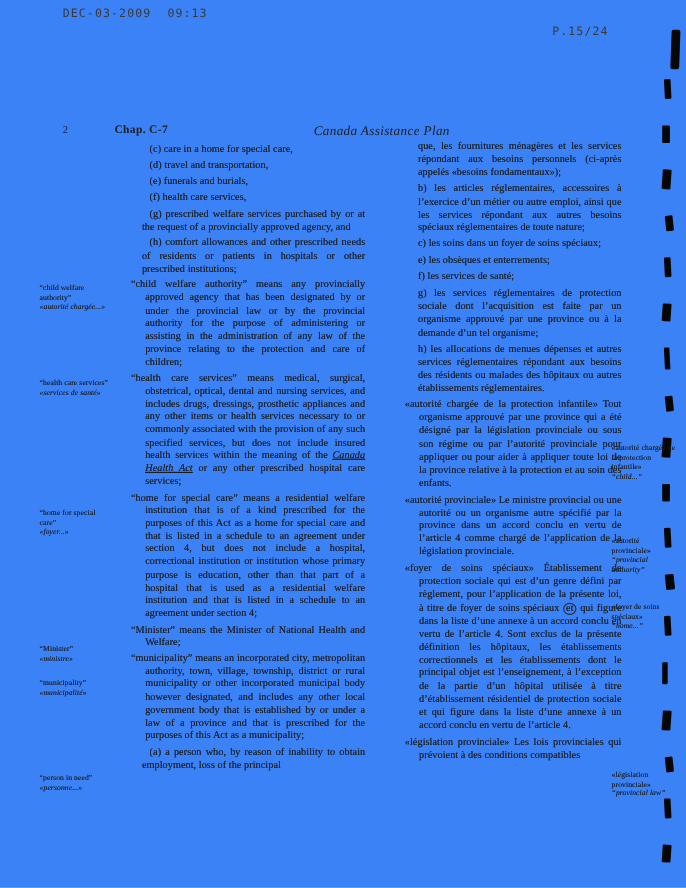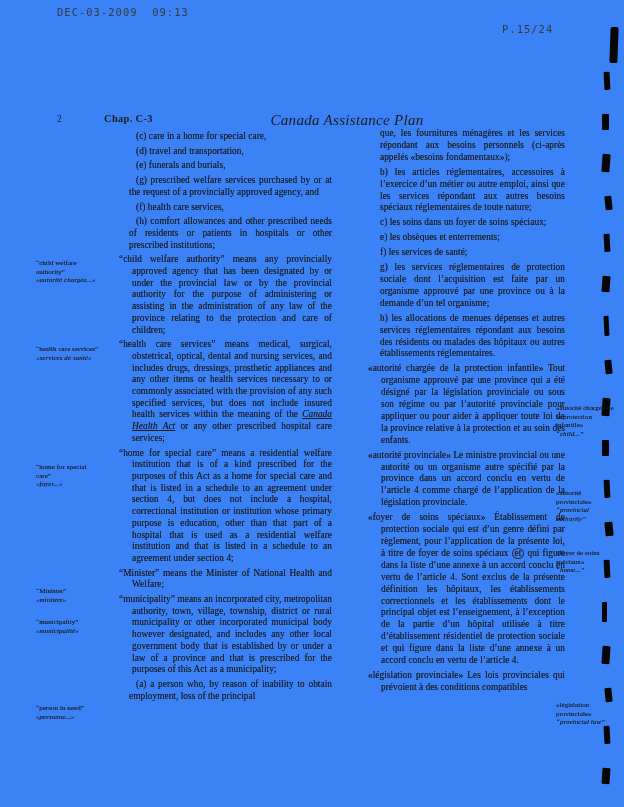--- a/index.html
+++ b/index.html
@@ -25,21 +25,21 @@
   .punch-col{position:absolute;left:602px;top:72px;display:flex;flex-direction:column;gap:24px;}
   .pm{width:7px;height:16px;background:#060606;border-radius:1px;display:block;}
   .pm:nth-child(odd){height:18px;width:6px;transform:rotate(-3deg) translateX(2px);}
   .pm:nth-child(3n){width:8px;transform:rotate(4deg);}
   .pm:nth-child(4n){height:14px;transform:translateX(3px) rotate(-6deg);}
   .pm:nth-child(7n){height:20px;width:5px;}
   
   .doc-header{position:absolute;top:112px;left:0;width:100%;font-size:10px;}
   .hdr-pageno{position:absolute;left:57px;top:2px;font-size:9.5px;}
   .hdr-chap{position:absolute;left:104px;top:1px;font-weight:bold;font-size:10.5px;letter-spacing:.3px;}
-  .hdr-title{position:absolute;left:252px;top:0;width:190px;text-align:center;font-style:italic;font-size:15px;letter-spacing:.3px;}
+  .hdr-title{position:absolute;left:252px;top:0;width:190px;text-align:center;font-style:italic;font-size:12px;letter-spacing:.3px;}
   
   .col{position:absolute;text-align:justify;font-size:9.3px;line-height:11.7px;letter-spacing:.05px;text-shadow:0 0 .4px rgba(20,20,20,.6);}
   .col-en{left:103px;top:131px;width:229px;}
   .col-fr{left:352px;top:128px;width:213px;line-height:11.9px;}
   .col p{margin:0 0 3px 16px;}
   .clause{padding-left:10px;text-indent:7px;}
   .fr-clause{padding-left:12px;}
   .def{padding-left:13px;text-indent:-13px;}
   .ital{font-style:italic;text-decoration:underline;}
   .circled{border:1.2px solid #2a2a2a;border-radius:50%;padding:0 2px;display:inline-block;text-indent:0;line-height:9px;}
@@ -76,21 +76,21 @@
     <i class="pm"></i>
     <i class="pm"></i>
     <i class="pm"></i>
     <i class="pm"></i>
     <i class="pm"></i>
     <i class="pm"></i>
   </div>
 
   <div class="doc-header">
     <span class="hdr-pageno">2</span>
-    <span class="hdr-chap">Chap. C-3</span>
+    <span class="hdr-chap">Chap. C-7</span>
     <span class="hdr-title">Canada Assistance Plan</span>
   </div>
 
   <div class="mnote mn-left" style="top:259px">
     <div class="term">“child welfare authority”</div>
     <div class="equiv">«autorité chargée...»</div>
   </div>
   <div class="mnote mn-left" style="top:345px">
     <div class="term">“health care services”</div>
     <div class="equiv">«services de santé»</div>
@@ -109,22 +109,22 @@
   </div>
   <div class="mnote mn-left" style="top:704px">
     <div class="term">“person in need”</div>
     <div class="equiv">«personne...»</div>
   </div>
 
   <div class="col col-en">
     <p class="clause">(c) care in a home for special care,</p>
     <p class="clause">(d) travel and transportation,</p>
     <p class="clause">(e) funerals and burials,</p>
+    <p class="clause">(f) health care services,</p>
     <p class="clause">(g) prescribed welfare services purchased by or at the request of a provincially approved agency, and</p>
-    <p class="clause">(f) health care services,</p>
     <p class="clause">(h) comfort allowances and other prescribed needs of residents or patients in hospitals or other prescribed institutions;</p>
     <p class="def">“child welfare authority” means any provincially approved agency that has been designated by or under the provincial law or by the provincial authority for the purpose of administering or assisting in the administration of any law of the province relating to the protection and care of children;</p>
     <p class="def"><span>“health care services” means medical, surgical, obstetrical, optical, dental and nursing services, and includes drugs, dressings, prosthetic appliances and any other items or health services necessary to or commonly associated with the provision of any such specified services, but does not include insured health services within the meaning of the </span><span class="ital">Canada Health Act</span><span> or any other prescribed hospital care services;</span></p>
     <p class="def">“home for special care” means a residential welfare institution that is of a kind prescribed for the purposes of this Act as a home for special care and that is listed in a schedule to an agreement under section 4, but does not include a hospital, correctional institution or institution whose primary purpose is education, other than that part of a hospital that is used as a residential welfare institution and that is listed in a schedule to an agreement under section 4;</p>
     <p class="def">“Minister” means the Minister of National Health and Welfare;</p>
     <p class="def">“municipality” means an incorporated city, metropolitan authority, town, village, township, district or rural municipality or other incorporated municipal body however designated, and includes any other local government body that is established by or under a law of a province and that is prescribed for the purposes of this Act as a municipality;</p>
     <p class="clause">(a) a person who, by reason of inability to obtain employment, loss of the principal</p>
   </div>
 
   <div class="col col-fr">

